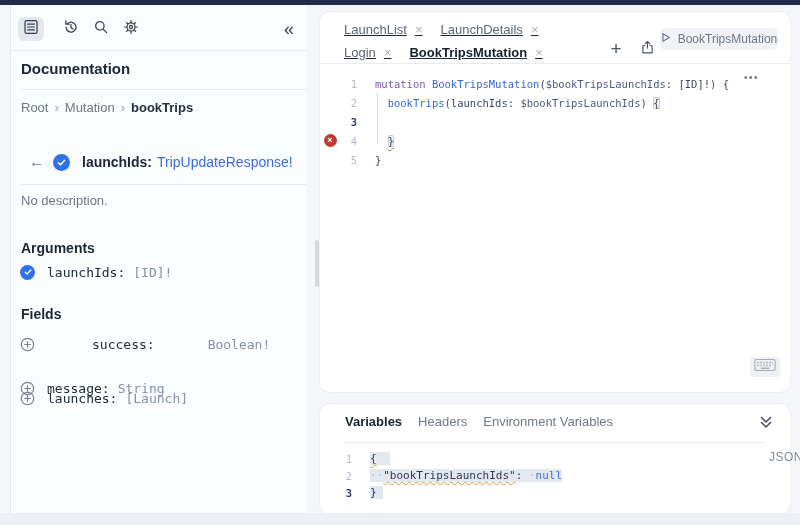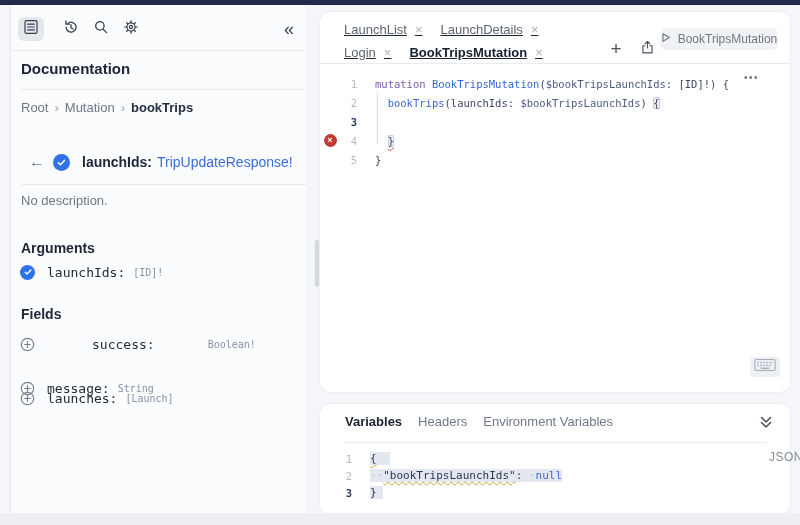--- a/index.html
+++ b/index.html
@@ -24,21 +24,21 @@
   .back-arrow { font-size:16px; color:#727a88; width:24px; }
   .check-circle { width:17px; height:17px; border-radius:50%; background:#2e71e8; display:flex; align-items:center; justify-content:center; margin-right:12px; flex:0 0 auto; }
   .fh-name { font-size:14px; font-weight:bold; color:#1d2637; }
   .fh-type { font-size:14px; color:#3b6cd9; margin-left:5px; }
   .nodesc { position:absolute; left:10px; top:188px; font-size:13px; color:#6e7684; }
   .section-h { position:absolute; left:10px; font-size:14px; font-weight:bold; color:#1d2637; }
   .doc-row { position:absolute; left:9px; height:18px; display:flex; align-items:center; }
   .doc-row .check-circle { width:15px; height:15px; margin-right:12px; }
   .doc-row .plus-circ { width:15px; height:15px; margin-right:12px; flex:0 0 auto; }
   .dr-name { font-family:"DejaVu Sans Mono", monospace; font-size:13px; color:#222b3a; }
-  .dr-type { font-family:"DejaVu Sans Mono", monospace; font-size:10px; color:#8691a5; margin-left:8px; }
+  .dr-type { font-family:"DejaVu Sans Mono", monospace; font-size:13px; color:#8691a5; margin-left:8px; }
 
   
   #resize-pill { position:absolute; left:315px; top:240px; width:4px; height:47px; border-radius:2px; background:#d3d7de; }
 
   
   #querypanel { position:absolute; left:320px; top:12px; width:470px; height:380px; background:#fff; border-radius:10px; box-shadow:0 0 0 1px rgba(20,30,60,0.03); }
   #qheader { position:absolute; left:0; top:0; width:100%; height:52px; border-bottom:1px solid #e9ebef; }
   #tabs { position:absolute; left:24px; top:6px; width:244px; display:flex; flex-wrap:wrap; }
   .tab { display:flex; align-items:center; height:23px; margin-right:18px; cursor:default;text-decoration:underline; }
   .tab-label { font-size:13px; color:#5d6573; }

